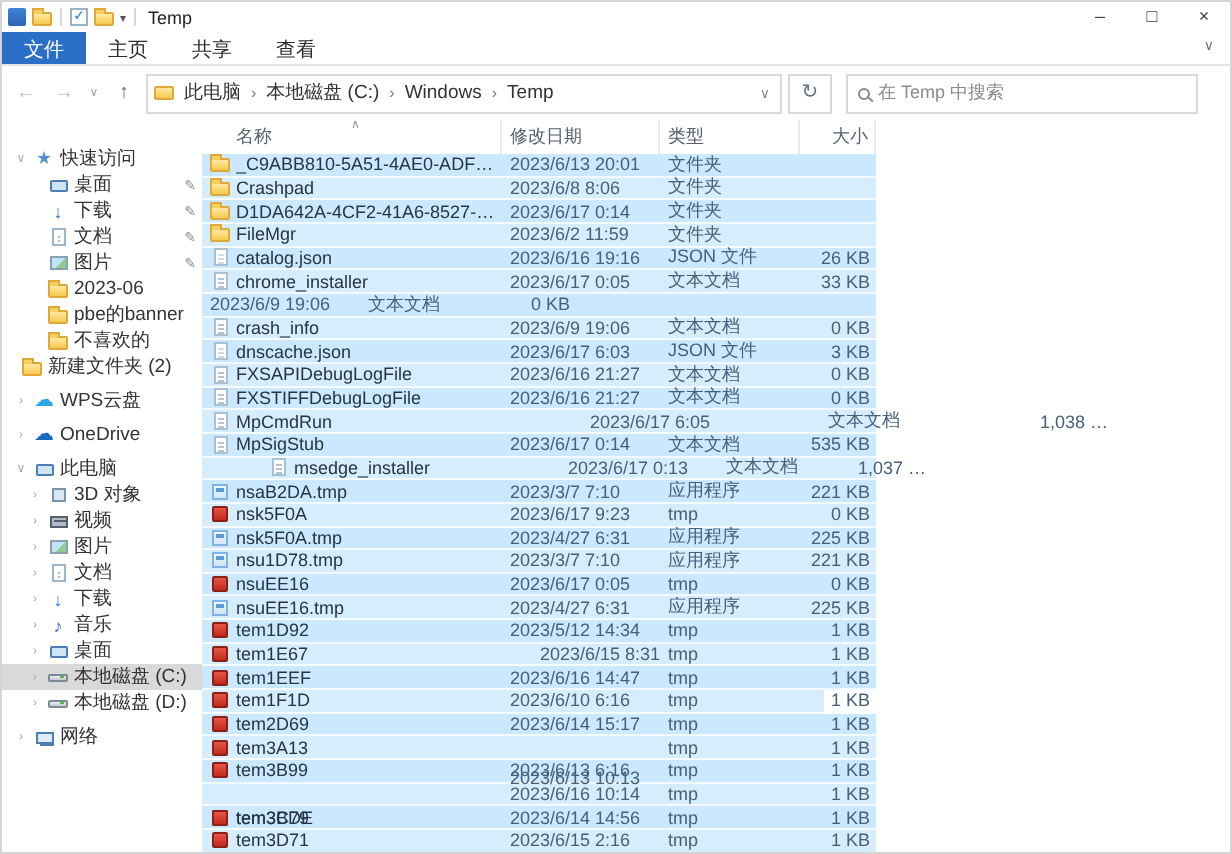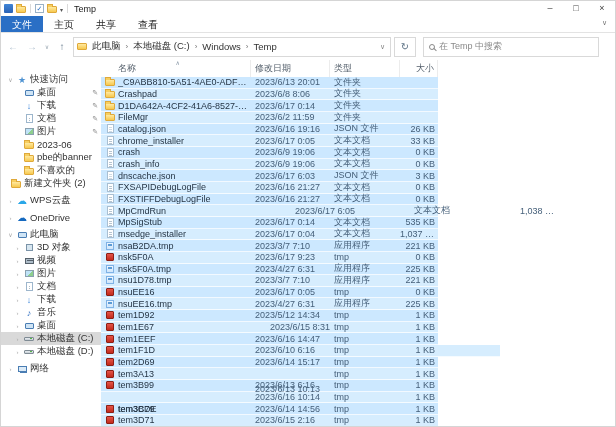--- a/index.html
+++ b/index.html
@@ -386,26 +386,20 @@
             <span class="ficon">
               <span class="f-page lines"></span>
             </span>
             <span class="lab">chrome_installer</span>
           </div>
           <div class="cell c-date" style="width: 79px;">2023/6/17 0:05</div>
           <div class="cell c-type" style="width: 70px;">文本文档</div>
           <div class="cell c-size" style="width: 38px;">33 KB</div>
         </div>
         <div class="row" style="width: 337px;">
-          <div class="cell c-name" style="width: 150px;">
-            <span class="ficon">
-              <span class="f-page lines"></span>
-            </span>
-            <span class="lab">crash</span>
-          </div>
           <div class="cell c-date" style="width: 79px;">2023/6/9 19:06</div>
           <div class="cell c-type" style="width: 70px;">文本文档</div>
           <div class="cell c-size" style="width: 38px;">0 KB</div>
         </div>
         <div class="row" style="width: 337px;">
           <div class="cell c-name" style="width: 150px;">
             <span class="ficon">
               <span class="f-page lines"></span>
             </span>
             <span class="lab">crash_info</span>
@@ -462,28 +456,28 @@
           <div class="cell c-name" style="width: 150px;">
             <span class="ficon">
               <span class="f-page lines"></span>
             </span>
             <span class="lab">MpSigStub</span>
           </div>
           <div class="cell c-date" style="width: 79px;">2023/6/17 0:14</div>
           <div class="cell c-type" style="width: 70px;">文本文档</div>
           <div class="cell c-size" style="width: 38px;">535 KB</div>
         </div>
-        <div class="row" style="width: 337px;">
+        <div class="row" style="width: 337px; padding-left: 29px;">
           <div class="cell c-name" style="width: 150px;">
             <span class="ficon">
               <span class="f-page lines"></span>
             </span>
             <span class="lab">msedge_installer</span>
           </div>
-          <div class="cell c-date" style="width: 79px;">2023/6/17 0:04</div>
+          <div class="cell c-date" style="width: 79px;">2023/6/17 0:13</div>
           <div class="cell c-type" style="width: 70px;">文本文档</div>
           <div class="cell c-size" style="width: 38px;">1,037 KB</div>
         </div>
         <div class="row" style="width: 337px;">
           <div class="cell c-name" style="width: 150px;">
             <span class="ficon">
               <span class="f-app"></span>
             </span>
             <span class="lab">nsaB2DA.tmp</span>
           </div>
@@ -572,21 +566,21 @@
           <div class="cell c-name" style="width: 150px;">
             <span class="ficon">
               <span class="f-tmp"></span>
             </span>
             <span class="lab">tem1EEF</span>
           </div>
           <div class="cell c-date" style="width: 79px;">2023/6/16 14:47</div>
           <div class="cell c-type" style="width: 70px;">tmp</div>
           <div class="cell c-size" style="width: 38px;">1 KB</div>
         </div>
-        <div class="row" style="width: 399px;">
+        <div class="row" style="width: 311px;">
           <div class="cell c-name" style="width: 150px;">
             <span class="ficon">
               <span class="f-tmp"></span>
             </span>
             <span class="lab">tem1F1D</span>
           </div>
           <div class="cell c-date" style="width: 79px;">2023/6/10 6:16</div>
           <div class="cell c-type" style="width: 70px;">tmp</div>
           <div class="cell c-size" style="width: 38px;">1 KB</div>
         </div>

